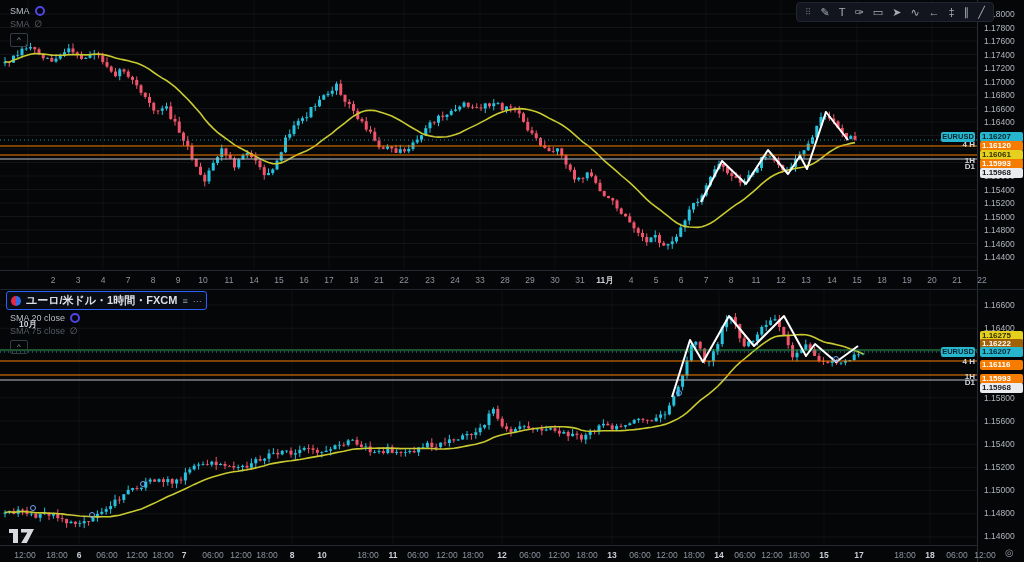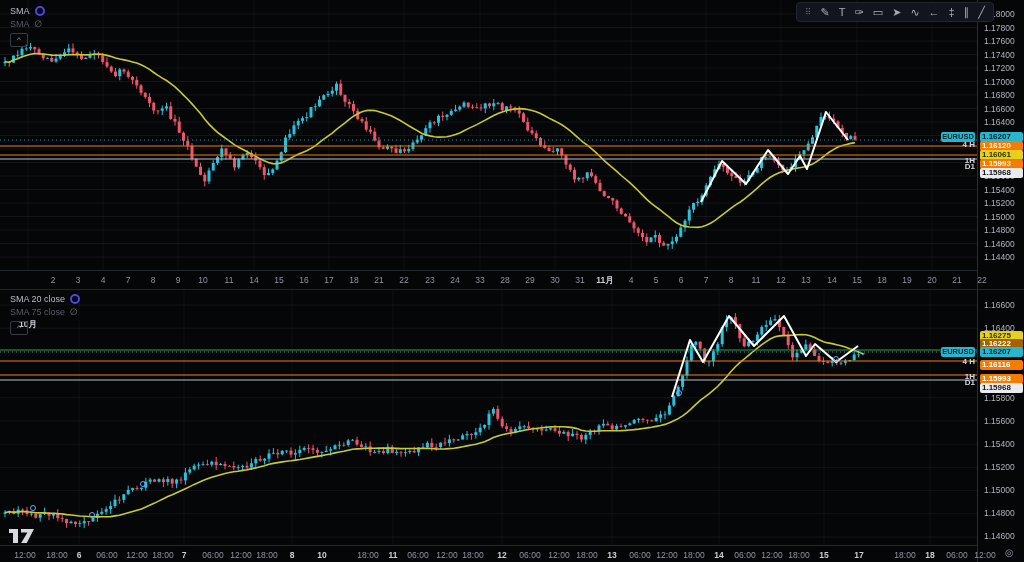--- a/index.html
+++ b/index.html
@@ -1076,20 +1076,26 @@
     <span class="ring"></span>
   </div>
   <div class="lg-row off">
     <span>SMA</span>
     <span class="eye">∅</span>
   </div>
   <div class="collapse-btn">^</div>
 </div>
 
 <div class="legend" style="top:291px">
+  <div class="lg-title selected">
+    <span style="display:inline-block;width:10px;height:10px;border-radius:50%;background:linear-gradient(90deg,#e0294a 50%,#2e6be5 50%);"></span>
+    <span>ユーロ/米ドル・1時間・FXCM</span>
+    <span class="mini-icon">≡</span>
+    <span class="mini-icon">···</span>
+  </div>
   <div class="lg-row">
     <span>SMA 20 close</span>
     <span class="ring"></span>
   </div>
   <div class="lg-row off">
     <span>SMA 75 close</span>
     <span class="eye">∅</span>
   </div>
   <div class="collapse-btn">^</div>
 </div>

